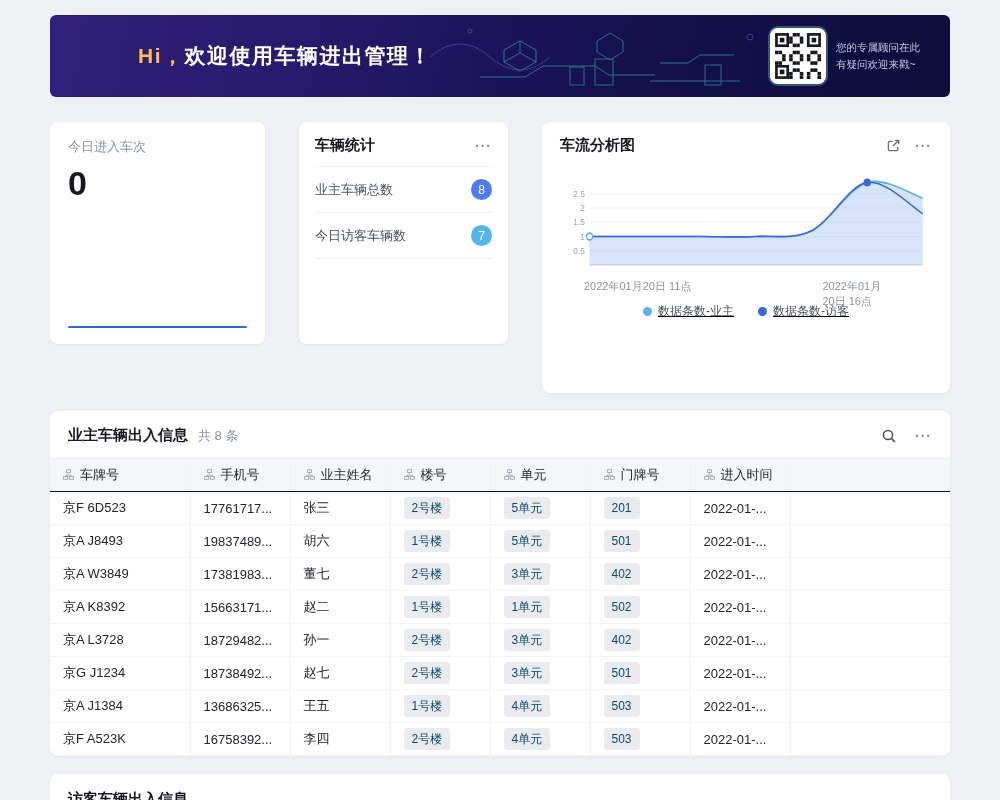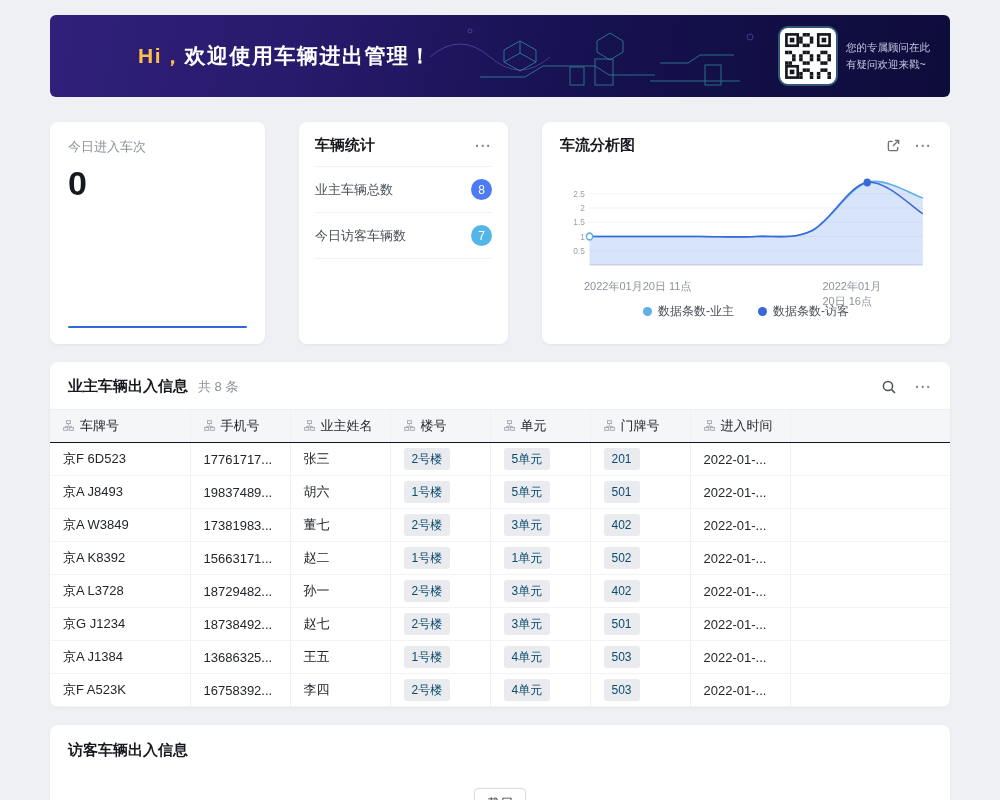--- a/index.html
+++ b/index.html
@@ -8,21 +8,21 @@
   .page { padding: 15px 50px 0; }
 
   
   .banner { position: relative; height: 82px; border-radius: 6px; overflow: hidden;
     background: linear-gradient(100deg, #30207a 0%, #281a6c 28%, #161150 60%, #0e0c3a 100%);
     display: flex; align-items: center; }
   .banner-deco { position: absolute; inset: 0; width: 100%; height: 100%; z-index: 1; }
   .banner-title { position: relative; z-index: 2; margin-left: 88px; font-size: 21px;
     font-weight: bold; color: #fff; letter-spacing: 1.5px; }
   .banner-title .hi { color: #ffbf4d; }
-  .banner-right { position: absolute; right: 20px; top: 50%; transform: translateY(-50%);
+  .banner-right { position: absolute; right: 30px; top: 50%; transform: translateY(-50%);
     display: flex; align-items: center; gap: 10px; z-index: 2; }
   .qr-box { width: 56px; height: 56px; background: #fff; border-radius: 8px; padding: 5px;
     box-shadow: 0 0 0 2px rgba(110,220,215,0.35); }
   .qr-box svg { width: 100%; height: 100%; display: block; }
   .qr-caption { font-size: 10.5px; color: #c2c6de; line-height: 1.65; white-space: nowrap; }
 
   
   .cards { display: flex; gap: 34px; margin-top: 25px; }
   .card { background: #fff; border-radius: 8px; box-shadow: 0 1px 3px rgba(20,30,60,0.05); }
   .card-today { width: 215px; height: 222px; padding: 16px 18px; position: relative; }
@@ -35,28 +35,28 @@
   .card-head { display: flex; justify-content: space-between; align-items: center; }
   .card-title { font-size: 15px; font-weight: bold; color: #17191e; }
   .more-btn { color: #878c94; font-size: 14px; font-weight: bold; letter-spacing: 1px; cursor: pointer; line-height: 1; }
   .card-stats .card-head { padding-bottom: 11px; border-bottom: 1px solid #f0f1f4; }
   .stat-row { display: flex; justify-content: space-between; align-items: center; height: 46px;
     border-bottom: 1px solid #f0f1f4; }
   .stat-label { font-size: 13px; color: #4b5058; }
   .stat-badge { min-width: 21px; height: 21px; border-radius: 50%; color: #fff; font-size: 12px;
     display: flex; align-items: center; justify-content: center; }
 
-  .card-chart { flex: 1; height: 222px; padding: 14px 18px 10px; display: flex; flex-direction: column; }
+  .card-chart { flex: 1; height: 271px; padding: 14px 18px 10px; display: flex; flex-direction: column; }
   .chart-actions { display: flex; align-items: center; gap: 14px; }
   .icon-btn { cursor: pointer; display: inline-flex; align-items: center; }
   svg.flow { width: 100%; height: 118px; display: block; margin-top: 6px; }
   .x-labels { position: relative; height: 15px; font-size: 11px; color: #8d929b; }
   .x-label-left { position: absolute; left: 24px; }
   .x-label-right { position: absolute; left: 81%; transform: translateX(-55%); }
-  .legend { display: flex; justify-content: center; gap: 24px; margin-top: 9px; }
+  .legend { display: flex; justify-content: center; gap: 24px; margin-top: 9px; text-decoration: underline; }
   .legend-item { display: flex; align-items: center; gap: 6px; font-size: 12px; color: #4b5058; cursor: pointer; }
   .legend-dot { width: 9px; height: 9px; border-radius: 50%; }
 
   
   .card-table { margin-top: 18px; overflow: hidden; }
   .table-head-row { display: flex; align-items: center; padding: 15px 18px 13px; }
   .table-title { font-size: 15px; font-weight: bold; color: #17191e; }
   .table-count { font-size: 13px; color: #8d929b; margin-left: 10px; }
   .table-actions { margin-left: auto; display: flex; align-items: center; gap: 18px; }
   table { width: 100%; border-collapse: collapse; table-layout: fixed; }

